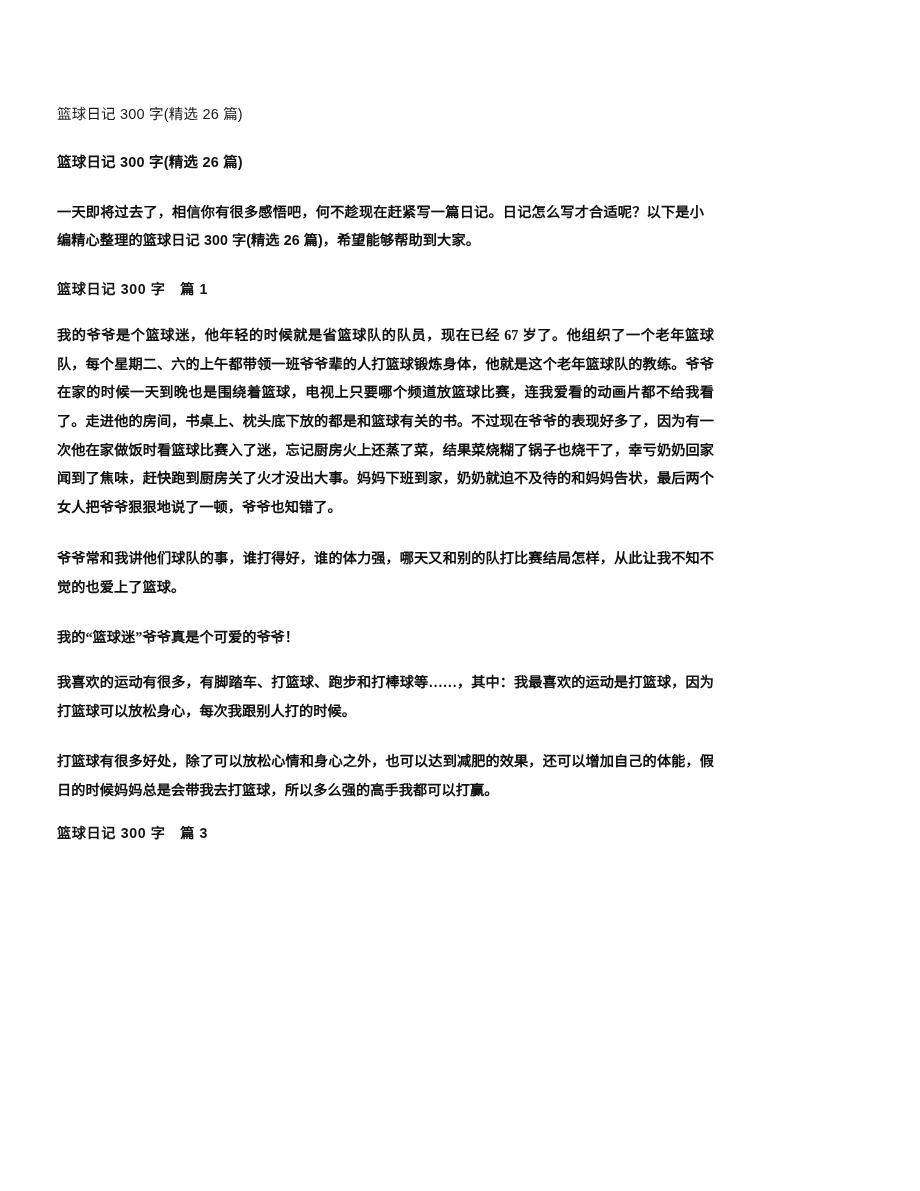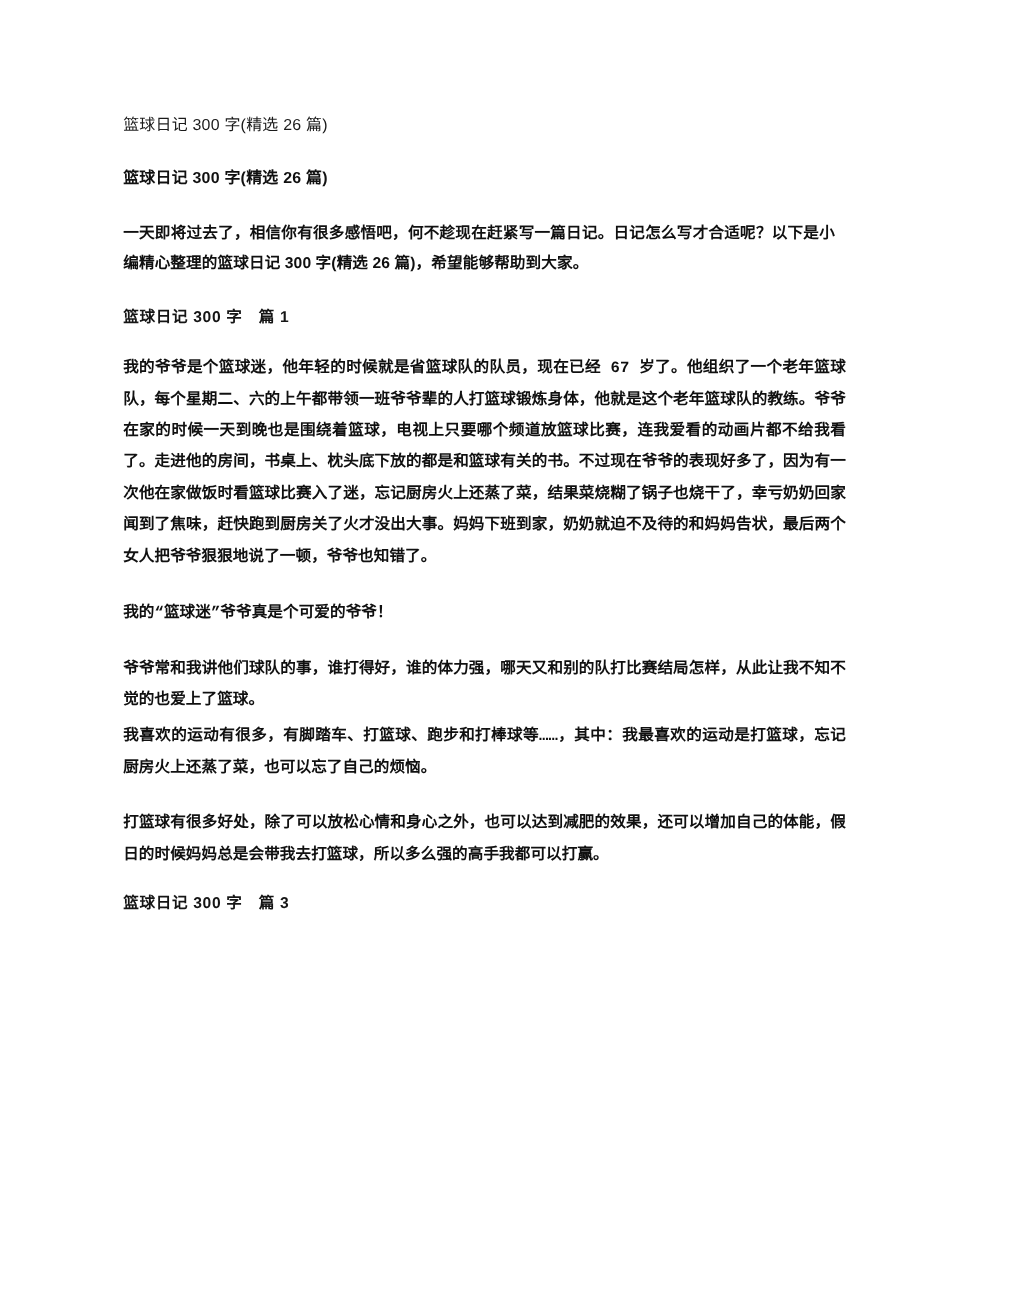--- a/index.html
+++ b/index.html
@@ -14,21 +14,21 @@
     overflow: hidden;
     font-family: "Liberation Serif", "DejaVu Serif", serif;
     color: #000000;
     -webkit-font-smoothing: antialiased;
   }
   #doc-page {
     box-sizing: border-box;
     width: 920px;
     height: 1191px;
     background: #ffffff;
-    padding: 104px 130px 0 112px;
+    padding: 104px 130px 0 57px;
   }
   #doc-body {
     width: 657px;
   }
   .doc-title {
     font-family: "Liberation Sans", "DejaVu Sans", sans-serif;
     font-size: 14.5px;
     font-weight: 400;
     color: #1a1a1a;
     line-height: 1.5;
@@ -58,26 +58,26 @@
   .section-heading {
     font-family: "Liberation Sans", "DejaVu Sans", sans-serif;
     font-size: 14.2px;
     font-weight: 700;
     color: #151515;
     line-height: 1.6;
     margin: 17px 0 20px 0;
     letter-spacing: 0.6px;
   }
   .para {
-    font-family: Liberation Mono, monospace;
+    font-family: Liberation Serif, serif;
     font-size: 14.2px;
     font-weight: 700;
     color: #101010;
     line-height: 2.02;
-    margin: 4px 0 22px 0;
+    margin: 16px 0 22px 0;
     text-align: justify;
     text-justify: inter-ideograph;
     letter-spacing: 0.05px;
   }
   .para:last-child { margin-bottom: 0; }
 </style>
 </head>
 <body>
 
 <div id="doc-page">
@@ -85,26 +85,26 @@
 
     <div class="doc-title">篮球日记 300 字(精选 26 篇)</div>
 
     <div class="doc-title-repeat">篮球日记 300 字(精选 26 篇)</div>
 
     <p class="intro">一天即将过去了，相信你有很多感悟吧，何不趁现在赶紧写一篇日记。日记怎么写才合适呢？以下是小编精心整理的篮球日记 300 字(精选 26 篇)，希望能够帮助到大家。</p>
 
     <div>
       <div class="section-heading">篮球日记 300 字　篇 1</div>
       <p class="para">我的爷爷是个篮球迷，他年轻的时候就是省篮球队的队员，现在已经 67 岁了。他组织了一个老年篮球队，每个星期二、六的上午都带领一班爷爷辈的人打篮球锻炼身体，他就是这个老年篮球队的教练。爷爷在家的时候一天到晚也是围绕着篮球，电视上只要哪个频道放篮球比赛，连我爱看的动画片都不给我看了。走进他的房间，书桌上、枕头底下放的都是和篮球有关的书。不过现在爷爷的表现好多了，因为有一次他在家做饭时看篮球比赛入了迷，忘记厨房火上还蒸了菜，结果菜烧糊了锅子也烧干了，幸亏奶奶回家闻到了焦味，赶快跑到厨房关了火才没出大事。妈妈下班到家，奶奶就迫不及待的和妈妈告状，最后两个女人把爷爷狠狠地说了一顿，爷爷也知错了。</p>
+      <p class="para">爷爷常和我讲他们球队的事，谁打得好，谁的体力强，哪天又和别的队打比赛结局怎样，从此让我不知不觉的也爱上了篮球。</p>
       <p class="para">我的“篮球迷”爷爷真是个可爱的爷爷！</p>
-      <p class="para">爷爷常和我讲他们球队的事，谁打得好，谁的体力强，哪天又和别的队打比赛结局怎样，从此让我不知不觉的也爱上了篮球。</p>
     </div>
 
     <div>
-      <p class="para">我喜欢的运动有很多，有脚踏车、打篮球、跑步和打棒球等……，其中：我最喜欢的运动是打篮球，忘记厨房火上还蒸了菜，也可以忘了自己的烦恼。</p>
+      <p class="para">我喜欢的运动有很多，有脚踏车、打篮球、跑步和打棒球等……，其中：我最喜欢的运动是打篮球，因为打篮球可以放松身心，每次我跟别人打的时候。</p>
       <p class="para">打篮球有很多好处，除了可以放松心情和身心之外，也可以达到减肥的效果，还可以增加自己的体能，假日的时候妈妈总是会带我去打篮球，所以多么强的高手我都可以打赢。</p>
     </div>
 
     <div>
       <div class="section-heading">篮球日记 300 字　篇 3</div>
     </div>
 
   </div>
 </div>
 

